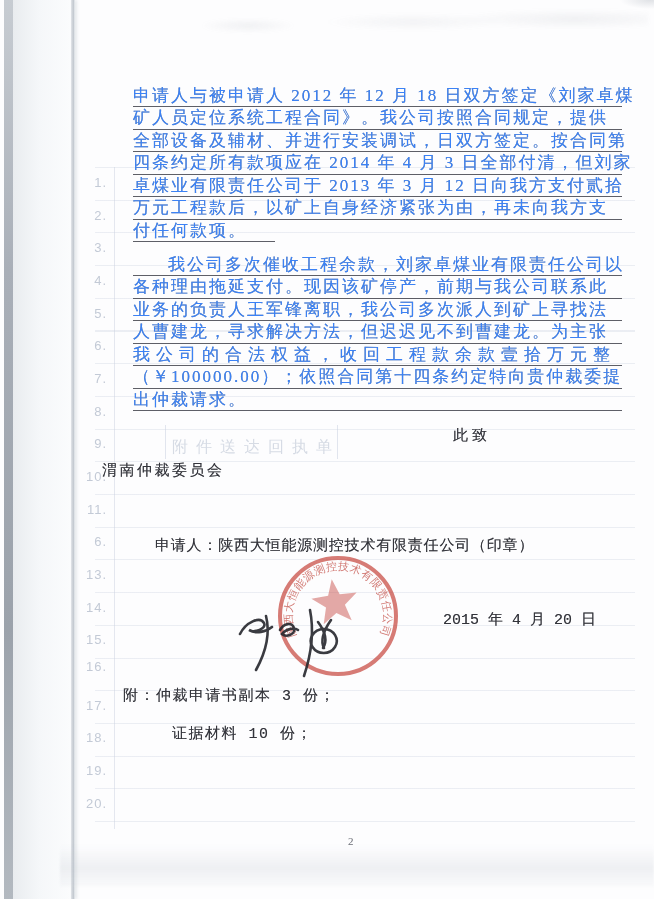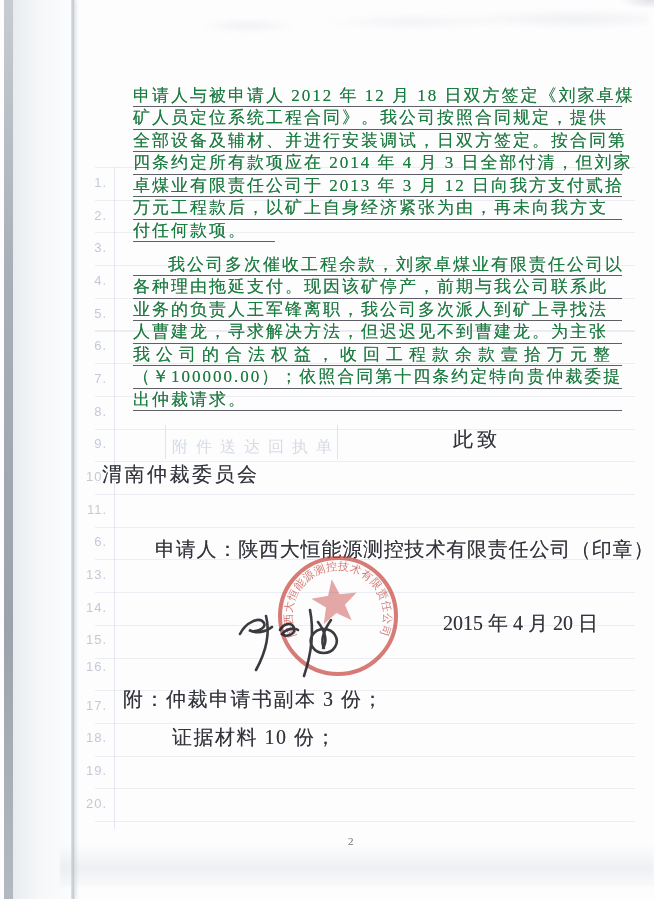--- a/index.html
+++ b/index.html
@@ -39,30 +39,30 @@
   .ghost-vline{position:absolute;left:114px;top:167px;width:1px;height:662px;background:rgba(203,210,224,.5);}
   .ghost-vline2{position:absolute;left:165px;top:425px;width:1px;height:34px;background:rgba(203,210,224,.55);}
   .ghost-vline3{position:absolute;left:337px;top:425px;width:1px;height:34px;background:rgba(203,210,224,.55);}
   .gn{position:absolute;left:80px;width:27px;text-align:right;
     font-family:"Liberation Sans","DejaVu Sans",sans-serif;
     font-size:13px;color:#c3cad6;letter-spacing:1px;}
   .ghost-text{position:absolute;left:172px;top:437px;font-size:16px;color:#c9d0dc;
     letter-spacing:8px;opacity:.75;}
 
   
-  .para{position:absolute;width:489px;color:#15803d;font-size:17px;letter-spacing:2px;
+  .para{position:absolute;width:489px;color:#3b82f6;font-size:17px;letter-spacing:2px;
     text-shadow:0 0 .6px rgba(48,49,55,.55);}
   .tl{height:22.45px;line-height:21.4px;white-space:nowrap;box-sizing:border-box;overflow:visible;}
   .tl.full{border-bottom:1.2px solid rgba(58,60,70,.82);}
   .pt{display:inline-block;border-bottom:1.2px solid rgba(58,60,70,.82);padding-right:28px;height:100%;box-sizing:border-box;}
   .ind{padding-left:35px;}
   .sp{letter-spacing:6px;}
 
-  .freetext{position:absolute;color:#33343b;font-size:20px;
-    text-shadow:0 0 .6px rgba(48,49,55,.55);white-space:nowrap;}
+  .freetext{position:absolute;color:#33343b;font-size:15px;
+    text-shadow:0 0 .6px rgba(48,49,55,.55);white-space:nowrap;font-family:Liberation Mono, monospace;}
   .pagenum{position:absolute;left:348px;top:835px;font-size:11px;color:#6a6d75;}
 
   .seal{position:absolute;left:268px;top:548px;width:142px;height:140px;}
   .sig{position:absolute;left:236px;top:596px;width:118px;height:88px;}
 </style>
 </head>
 <body>
 
 <div class="scan">
 

